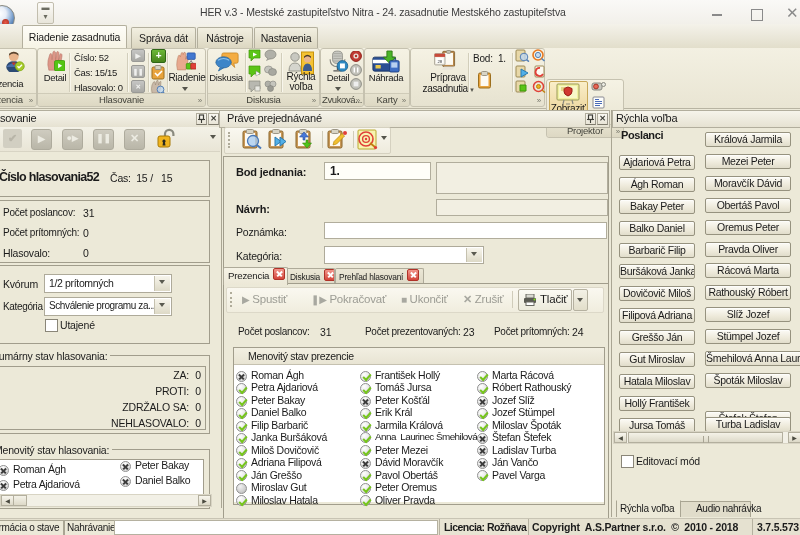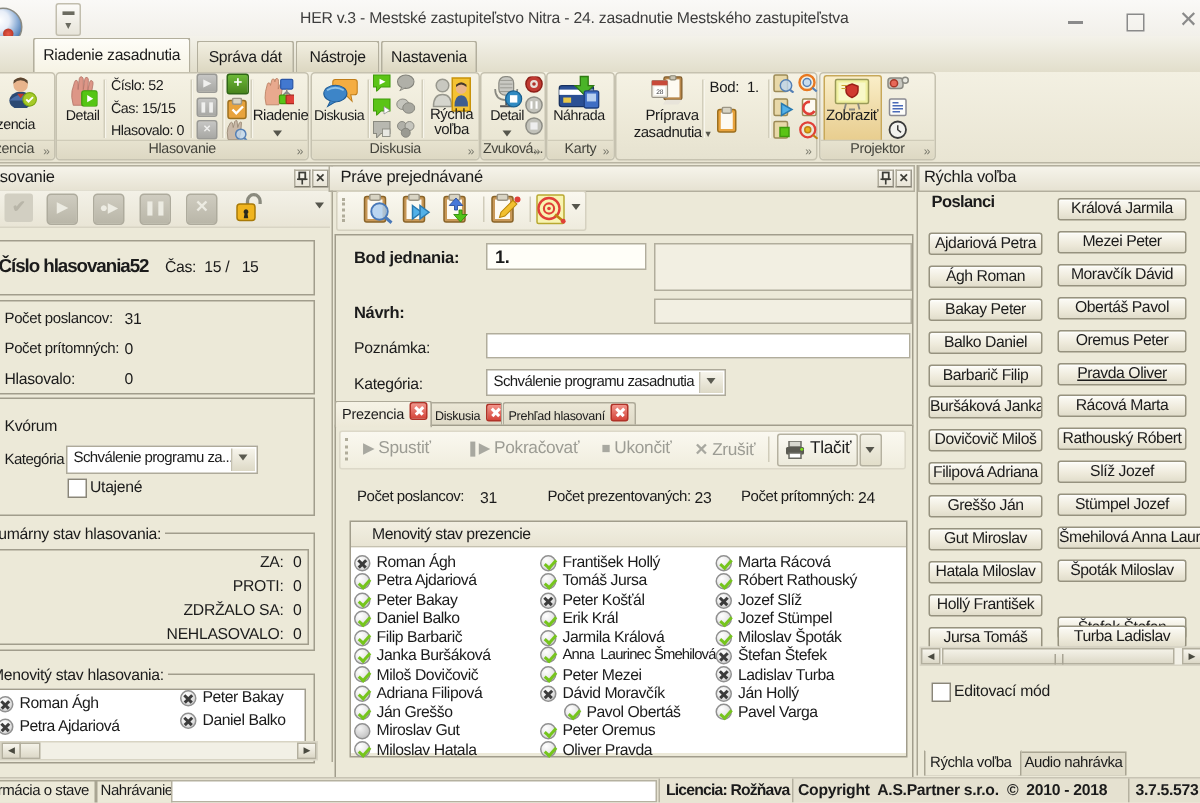--- a/index.html
+++ b/index.html
@@ -259,21 +259,21 @@
         <path d="M9 3 a4 4 0 1 0 3 6" stroke="#e04038" stroke-width="1.8" fill="none"></path>
       </svg>
   <svg class="smallico" style="left:120px;top:31px;width:15px;height:13px;" viewBox="0 0 15 13">
         <circle cx="7.5" cy="6.5" r="5" fill="none" stroke="#e04038" stroke-width="1.5"></circle>
         <circle cx="7.5" cy="6.5" r="2" fill="#e8b420" stroke="#c08010"></circle>
         <path d="M11 10 l3 2.5" stroke="#c08010" stroke-width="1.5"></path>
       </svg>
       <div class="rgmark">»</div>
 </div>
 
-<div class="abs rgroup" style="left:546px;width:76px;">
+<div class="abs rgroup" style="left:546px;width:76px;margin-top:31px;">
   <div class="abs" style="left:2px;top:1px;width:37px;height:43px;background:linear-gradient(#faeec8,#eed9a4 60%,#e8cd8e);border:1px solid #c8a858;border-radius:2px;"></div>
   <svg style="position:absolute;left:9px;top:3px;" width="24" height="22" viewBox="0 0 24 22">
     <rect x="1" y="1" width="22" height="16" rx="1" fill="#f0f0a0" stroke="#9a9a58"></rect>
     <rect x="3" y="3" width="18" height="12" fill="#f8f8c8"></rect>
     <path d="M10 21 h4 M8 17 l-1 4 M16 17 l1 4" stroke="#8a8a80" stroke-width="1.2"></path>
     <path d="M12 4 l4 1.5 v3 q0 3 -4 4.5 q-4 -1.5 -4 -4.5 v-3 z" fill="#d03a30" stroke="#9a1f18"></path>
     <path d="M5 5 h4 M5 7 h3" stroke="#c8a030" stroke-width=".8"></path>
   </svg>
   <div class="biglabel" style="left:-2px;top:23px;width:46px;font-size:10px;">Zobraziť</div>
   <svg class="smallico" style="left:44px;top:0px;width:15px;height:13px;" viewBox="0 0 15 13">
@@ -326,20 +326,26 @@
  <div class="gbox" style="left:-12px;top:90px;width:220px;height:61px;">
    <div class="abs" style="left:14px;top:6px;font-size:10px;letter-spacing:-0.25px;">Počet poslancov:</div>
       <div class="abs" style="left:94px;top:6px;">31</div>
    <div class="abs" style="left:14px;top:26px;font-size:10px;letter-spacing:-0.25px;">Počet prítomných:</div>
       <div class="abs" style="left:94px;top:26px;">0</div>
    <div class="abs" style="left:14px;top:46px;">Hlasovalo:</div>
       <div class="abs" style="left:94px;top:46px;">0</div>
  </div>
  <div class="gbox" style="left:-12px;top:155px;width:220px;height:77px;">
    <div class="abs" style="left:14px;top:12px;">Kvórum</div>
+   <div class="combo" style="left:55px;top:8px;width:126px;height:17px;">
+        <div class="ct">1/2 prítomných</div>
+        <div class="cb">
+          <i></i>
+        </div>
+      </div>
    <div class="abs" style="left:14px;top:35px;font-size:10px;letter-spacing:-0.35px;">Kategória</div>
    <div class="combo" style="left:55px;top:31px;width:126px;height:17px;">
         <div class="ct" style="font-size:10px;letter-spacing:-0.4px;">Schválenie programu za...</div>
         <div class="cb">
           <i></i>
         </div>
       </div>
    <div class="ckbox" style="left:56px;top:53px;"></div>
    <div class="abs" style="left:71px;top:53px;">Utajené</div>
  </div>
@@ -430,21 +436,20 @@
    <div class="input" style="left:100px;top:5px;width:105px;height:16px;">
         <span style="position:absolute;left:5px;top:1px;font-weight:bold;font-size:12px;">1.</span>
       </div>
    <div class="abs" style="left:212px;top:5px;width:170px;height:30px;background:#f2efe2;border:1px solid #b1ad9c;"></div>
    <div class="abs" style="left:12px;top:46px;font-weight:bold;font-size:11px;">Návrh:</div>
    <div class="abs" style="left:212px;top:42px;width:170px;height:15px;background:#f2efe2;border:1px solid #b1ad9c;"></div>
    <div class="abs" style="left:12px;top:69px;">Poznámka:</div>
    <div class="input" style="left:100px;top:65px;width:281px;height:15px;background:#fff;"></div>
    <div class="abs" style="left:12px;top:93px;">Kategória:</div>
    <div class="combo" style="left:100px;top:89px;width:158px;height:16px;">
-        <div class="ct" style="font-size:10px;letter-spacing:-0.4px;">Schválenie programu zasadnutia</div>
         <div class="cb">
           <i></i>
         </div>
       </div>
  </div>
  <div class="tabsm" style="left:4px;top:157px;width:63px;background:linear-gradient(#f6f3e6,#ece8d7);height:17px;z-index:2;font-size:9.7px;">
    <span style="margin-left:4px;">Prezencia</span><span class="redx"></span></div>
  <div class="tabsm" style="left:67px;top:158px;width:47px;"><span style="margin-left:3px;">Diskusia</span><span class="redx"></span></div>
  <div class="tabsm" style="left:116px;top:158px;width:87px;"><span style="margin-left:3px;">Prehľad hlasovaní</span><span class="redx"></span></div>
  <div class="gbox" style="left:4px;top:173px;width:384px;height:235px;background:#ece9d8;">
@@ -491,31 +496,31 @@
      <div class="lrow" style="left:2px;top:116.0px;"><span class="ball bp"></span><span class="t">Miroslav Gut</span></div>
      <div class="lrow" style="left:2px;top:128.5px;text-align:center;"><span class="ball bk"></span><span class="t">Miloslav Hatala</span></div>
      <div class="lrow" style="left:126px;top:4.0px;"><span class="ball bk"></span><span class="t">František Hollý</span></div>
      <div class="lrow" style="left:126px;top:16.4px;"><span class="ball bk"></span><span class="t">Tomáš Jursa</span></div>
      <div class="lrow" style="left:126px;top:28.9px;"><span class="ball bx"></span><span class="t">Peter Košťál</span></div>
      <div class="lrow" style="left:126px;top:41.3px;"><span class="ball bk"></span><span class="t">Erik Král</span></div>
      <div class="lrow" style="left:126px;top:53.8px;"><span class="ball bk"></span><span class="t">Jarmila Králová</span></div>
      <div class="lrow" style="left:126px;top:66.2px;font-size:9.9px;letter-spacing:-0.55px;"><span class="ball bk"></span><span class="t">Anna&nbsp; Laurinec Šmehilová</span></div>
      <div class="lrow" style="left:126px;top:78.7px;"><span class="ball bk"></span><span class="t">Peter Mezei</span></div>
      <div class="lrow" style="left:126px;top:91.1px;"><span class="ball bx"></span><span class="t">Dávid Moravčík</span></div>
-     <div class="lrow" style="left:126px;top:103.6px;margin-left:16px;"><span class="ball bk"></span><span class="t">Pavol Obertáš</span></div>
+     <div class="lrow" style="left:126px;top:103.6px;"><span class="ball bk"></span><span class="t">Pavol Obertáš</span></div>
      <div class="lrow" style="left:126px;top:116.0px;"><span class="ball bk"></span><span class="t">Peter Oremus</span></div>
      <div class="lrow" style="left:126px;top:128.5px;"><span class="ball bk"></span><span class="t">Oliver Pravda</span></div>
      <div class="lrow" style="left:243px;top:4.0px;"><span class="ball bk"></span><span class="t">Marta Rácová</span></div>
      <div class="lrow" style="left:243px;top:16.4px;"><span class="ball bk"></span><span class="t">Róbert Rathouský</span></div>
      <div class="lrow" style="left:243px;top:28.9px;"><span class="ball bx"></span><span class="t">Jozef Slíž</span></div>
      <div class="lrow" style="left:243px;top:41.3px;"><span class="ball bk"></span><span class="t">Jozef Stümpel</span></div>
      <div class="lrow" style="left:243px;top:53.8px;"><span class="ball bk"></span><span class="t">Miloslav Špoták</span></div>
      <div class="lrow" style="left:243px;top:66.2px;"><span class="ball bx"></span><span class="t">Štefan Štefek</span></div>
      <div class="lrow" style="left:243px;top:78.7px;"><span class="ball bx"></span><span class="t">Ladislav Turba</span></div>
-     <div class="lrow" style="left:243px;top:91.1px;"><span class="ball bx"></span><span class="t">Ján Hollý</span></div>
+     <div class="lrow" style="left:243px;top:91.1px;"><span class="ball bx"></span><span class="t">Ján Vančo</span></div>
      <div class="lrow" style="left:243px;top:103.6px;"><span class="ball bk"></span><span class="t">Pavel Varga</span></div>
      </div>
    </div>
  </div>
 </div>
 
 <div class="abs" style="left:611px;top:110px;width:189px;height:407px;overflow:hidden;border-left:1px solid #a9a593;">
  <div class="abs ptitle" style="left:0;top:0;width:190px;">
    <span style="position:absolute;left:3px;">Rýchla voľba</span>
  </div>
@@ -531,40 +536,40 @@
   <div class="qbtn" style="left:7px;top:220px;width:74px;">Greššo Ján</div>
   <div class="qbtn" style="left:7px;top:242px;width:74px;">Gut Miroslav</div>
   <div class="qbtn" style="left:7px;top:264px;width:74px;">Hatala Miloslav</div>
   <div class="qbtn" style="left:7px;top:286px;width:74px;">Hollý František</div>
   <div class="qbtn" style="left:7px;top:308px;width:74px;">Jursa Tomáš</div>
   <div class="qbtn" style="left:93px;top:22px;width:84px;">Králová Jarmila</div>
   <div class="qbtn" style="left:93px;top:44px;width:84px;">Mezei Peter</div>
   <div class="qbtn" style="left:93px;top:66px;width:84px;">Moravčík Dávid</div>
   <div class="qbtn" style="left:93px;top:88px;width:84px;">Obertáš Pavol</div>
   <div class="qbtn" style="left:93px;top:110px;width:84px;">Oremus Peter</div>
-  <div class="qbtn" style="left:93px;top:132px;width:84px;text-decoration:underline;">Pravda Oliver</div>
+  <div class="qbtn" style="left:93px;top:132px;width:84px;">Pravda Oliver</div>
   <div class="qbtn" style="left:93px;top:153px;width:84px;">Rácová Marta</div>
   <div class="qbtn" style="left:93px;top:175px;width:84px;">Rathouský Róbert</div>
   <div class="qbtn" style="left:93px;top:197px;width:84px;">Slíž Jozef</div>
   <div class="qbtn" style="left:93px;top:219px;width:84px;">Stümpel Jozef</div>
   <div class="qbtn" style="left:93px;top:241px;width:110px;">Šmehilová Anna Laurinec</div>
   <div class="qbtn" style="left:93px;top:263px;width:84px;">Špoták Miloslav</div>
   <div class="qbtn" style="left:93px;top:301px;width:84px;">Štefek Štefan</div>
   <div class="qbtn" style="left:93px;top:307px;width:84px;">Turba Ladislav</div>
  <div class="sbar" style="left:1px;top:321px;width:187px;">
    <div class="sbtn" style="left:0;">◀</div>
    <div class="sthumb" style="left:14px;width:153px;">
         <i style="position:absolute;left:74px;top:3px;width:4px;height:7px;border-left:1px solid #a8a494;border-right:1px solid #a8a494;"></i>
       </div>
    <div class="sbtn" style="right:0;">▶</div>
  </div>
  <div class="ckbox" style="left:9px;top:345px;"></div>
  <div class="abs" style="left:24px;top:345px;">Editovací mód</div>
  <div class="abs" style="left:4px;top:390px;width:63px;height:16px;background:#ece9d8;border:1px solid #a9a593;border-top:1px solid #ece9d8;font-size:10px;letter-spacing:-0.3px;line-height:15px;z-index:2;"><span style="margin-left:3px;">Rýchla voľba</span></div>
- <div class="abs" style="left:67px;top:391px;width:70px;height:15px;background:#e0dcca;border:1px solid #a9a593;font-size:10px;letter-spacing:-0.3px;line-height:14px;"><span style="margin-left:3px;">Audio nahrávka</span></div>
+ <div class="abs" style="left:67px;top:391px;width:70px;height:15px;background:#e0dcca;border:1px solid #a9a593;font-size:10px;letter-spacing:-0.3px;line-height:14px;"><span style="margin-left:16px;">Audio nahrávka</span></div>
 </div>
 
 <div class="abs" style="left:0;top:518px;width:800px;height:17px;background:#e5e1d0;border-top:1px solid #c8c4b4;">
   <div class="abs" style="left:-22px;top:1px;width:84px;height:15px;background:#ece9d8;border:1px solid #a9a593;font-size:10px;letter-spacing:-0.3px;line-height:14px;overflow:hidden;"><span style="margin-left:4px;">Informácia o stave</span></div>
   <div class="abs" style="left:64px;top:1px;width:49px;height:15px;background:#ece9d8;border:1px solid #a9a593;font-size:10px;letter-spacing:-0.3px;line-height:14px;overflow:hidden;"><span style="margin-left:2px;">Nahrávanie</span></div>
   <div class="abs" style="left:114px;top:1px;width:322px;height:13px;background:#fff;border:1px solid #b5b1a0;"></div>
   <div class="abs" style="left:439px;top:0px;width:88px;height:16px;border-left:1px solid #b5b1a0;border-right:1px solid #b5b1a0;background:#e8e4d3;">
       <span style="position:absolute;left:4px;top:2px;font-weight:bold;letter-spacing:-0.55px;">Licencia: Rožňava</span>
     </div>
   <div class="abs" style="left:532px;top:2px;font-weight:bold;white-space:nowrap;">Copyright&nbsp; A.S.Partner s.r.o.&nbsp; ©&nbsp; 2010 - 2018</div>

